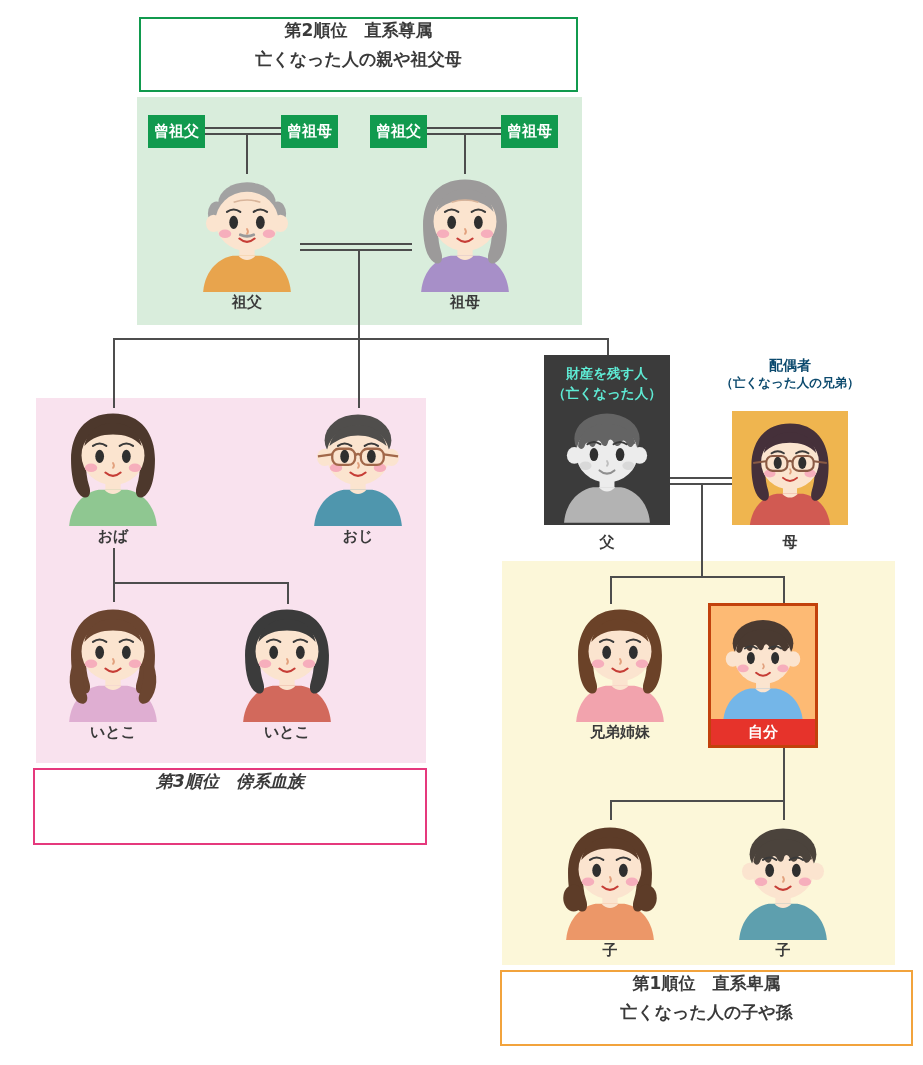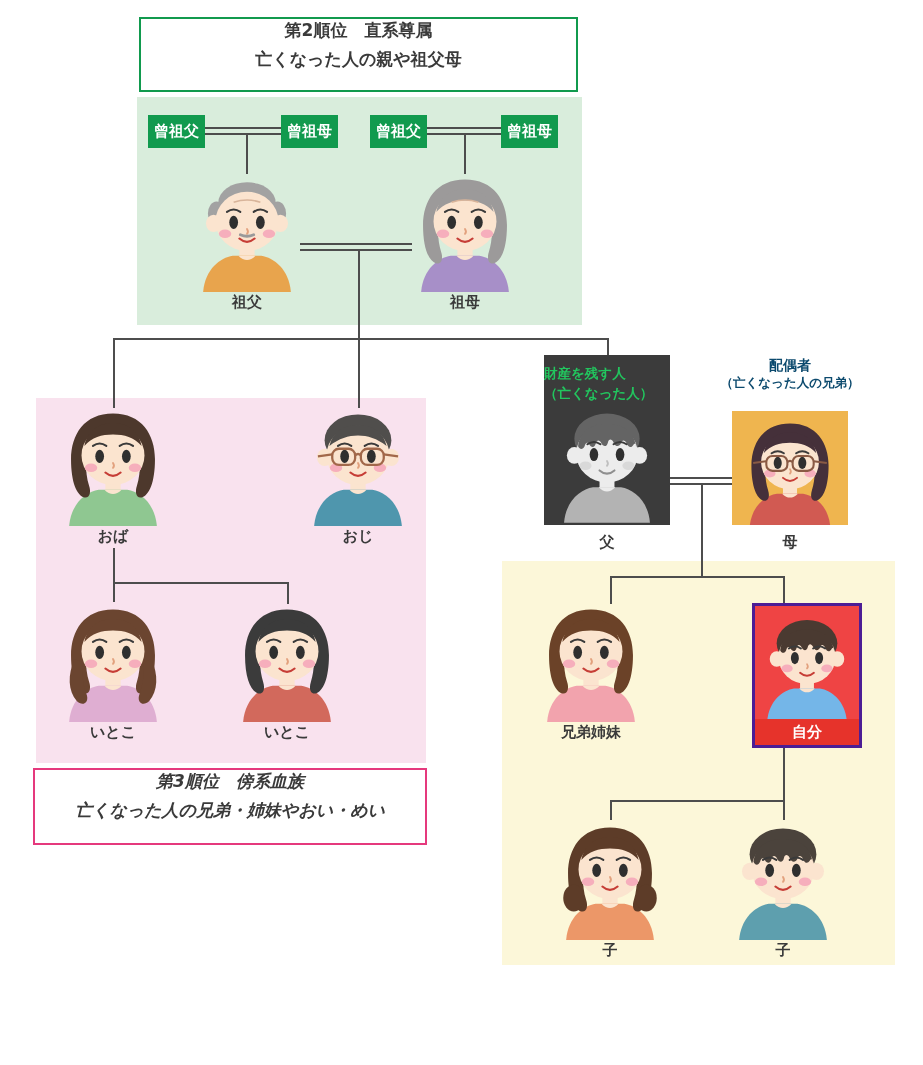--- a/index.html
+++ b/index.html
@@ -17,30 +17,30 @@
   .rank-box.r2{left:139px;top:17px;width:439px;height:75px;border:2.5px solid #119a4e;}
   .rank-box.r3{left:33px;top:768px;width:394px;height:77px;border:2.5px solid #e5397d;font-style:italic;}
   .rank-box.r1{left:500px;top:970px;width:413px;height:76px;border:2.5px solid #f2a33c;}
   .gg-label{position:absolute;width:57px;height:33px;background:#119a4e;color:#fff;font-weight:bold;
             font-size:15px;display:flex;align-items:center;justify-content:center;top:115px;}
   .person{position:absolute;width:118px;text-align:center;}
   .person .av{width:118px;height:124px;margin:0 auto;}
   .plabel{font-size:15px;font-weight:bold;color:#3a3a3a;margin-top:1px;}
   .floating-label{position:absolute;text-align:center;font-size:15px;font-weight:bold;color:#3a3a3a;}
   .deceased-box{position:absolute;left:544px;top:355px;width:126px;height:170px;background:#3b3b3b;overflow:hidden;}
-  .deceased-caption{color:#22c55e;font-size:13.5px;font-weight:bold;line-height:1.5;padding-top:8px;}
+  .deceased-caption{color:#5eead4;font-size:13.5px;font-weight:bold;line-height:1.5;text-align:center;padding-top:8px;}
   .deceased-box .av{position:absolute;left:7px;top:46px;width:112px;height:122px;}
   .mother-box{position:absolute;left:732px;top:411px;width:116px;height:114px;background:#efb54f;overflow:hidden;}
   .mother-box .av{position:absolute;left:4px;top:2px;width:108px;height:114px;}
   .spouse-caption{position:absolute;left:692px;top:356px;width:196px;text-align:center;
                   color:#0c4a6e;font-weight:bold;line-height:1.35;}
   .spouse-caption .l1{font-size:14px;}
   .spouse-caption .l2{font-size:12.5px;}
-  .self-box{position:absolute;left:752px;top:603px;width:110px;height:145px;background:#ef4444;
-            border:3px solid #4c1d95;box-sizing:border-box;overflow:hidden;}
+  .self-box{position:absolute;left:708px;top:603px;width:110px;height:145px;background:#fdba74;
+            border:3px solid #c2410c;box-sizing:border-box;overflow:hidden;}
   .self-box .av{position:absolute;left:0px;top:2px;width:104px;height:114px;margin-left:0px;}
   .self-bar{position:absolute;left:0;bottom:0;width:100%;height:26px;background:#e6332b;color:#fff;
             font-size:15px;font-weight:bold;display:flex;align-items:center;justify-content:center;}
 </style>
 </head>
 <body>
 
 <div class="stage">
 
   <div class="area area-green"></div>
@@ -216,21 +216,20 @@
           <path d="M60,64 q2,3 0,5" stroke="#e2a17e" stroke-width="2" fill="none" stroke-linecap="round"></path>
           <ellipse cx="37" cy="69" rx="6.5" ry="4.5" fill="#f6aebc"></ellipse>
           <ellipse cx="83" cy="69" rx="6.5" ry="4.5" fill="#f6aebc"></ellipse>
           <path d="M52,74 Q60,81 68,74" stroke="#c63d36" stroke-width="2.2" fill="none" stroke-linecap="round"></path>
         </svg></div>
     <div class="plabel">いとこ</div>
   </div>
 
   <div class="rank-box r3">
     <div>第3順位　傍系血族</div>
-    <div>亡くなった人の兄弟・姉妹やおい・めい</div>
   </div>
 
   <div class="deceased-box">
     <div class="deceased-caption">
       <div>財産を残す人</div>
       <div>（亡くなった人）</div>
     </div>
     <div class="av"><svg viewBox="0 0 120 130" width="100%" height="100%" preserveAspectRatio="xMidYMid meet">
           <rect x="52" y="78" width="16" height="17" fill="#ececec"></rect>
           <path d="M14,130 C16,106 32,94 45,92 L75,92 C88,94 104,106 106,130 Z" fill="#b3b3b3"></path>
@@ -274,21 +273,21 @@
           <path d="M52,74 Q60,81 68,74" stroke="#c63d36" stroke-width="2.2" fill="none" stroke-linecap="round"></path>
           <rect x="33" y="49" width="24" height="17" rx="7" fill="none" stroke="#8a5a44" stroke-width="2.4"></rect>
           <rect x="63" y="49" width="24" height="17" rx="7" fill="none" stroke="#8a5a44" stroke-width="2.4"></rect>
           <path d="M57,56 Q60,53 63,56" stroke="#8a5a44" stroke-width="2.4" fill="none"></path>
           <path d="M18,57 L33,55" stroke="#8a5a44" stroke-width="2.4"></path>
           <path d="M87,55 L102,57" stroke="#8a5a44" stroke-width="2.4"></path>
         </svg></div>
   </div>
   <div class="floating-label" style="left:732px;top:533px;width:116px;">母</div>
 
-  <div class="person" style="left:532px;top:598px;">
+  <div class="person" style="left:561px;top:598px;">
     <div class="av"><svg viewBox="0 0 120 130" width="100%" height="100%" preserveAspectRatio="xMidYMid meet">
           <rect x="52" y="78" width="16" height="17" fill="#fbe4cf"></rect>
           <path d="M14,130 C16,106 32,94 45,92 L75,92 C88,94 104,106 106,130 Z" fill="#f2a3ad"></path>
           <path d="M51,92 Q60,101 69,92 Z" fill="#fbe4cf"></path>
           <path d="M60,12 C30,12 16,34 16,60 C16,84 22,98 30,100 C36,101 37,94 35,88 C30,72 31,54 38,44 L82,44 C89,54 90,72 85,88 C83,94 84,101 90,100 C98,98 104,84 104,60 C104,34 90,12 60,12 Z" fill="#6b4228"></path>
           <ellipse cx="60" cy="56" rx="33" ry="31" fill="#fbe4cf"></ellipse>
           <path d="M60,22 C44,22 33,31 30,46 C38,37 48,34 60,34 C72,34 82,37 90,46 C87,31 76,22 60,22 Z" fill="#6b4228"></path>
           <path d="M39,46 Q46,41 53,46" stroke="#3a3a3a" stroke-width="2.2" fill="none" stroke-linecap="round"></path>
           <path d="M67,46 Q74,41 81,46" stroke="#3a3a3a" stroke-width="2.2" fill="none" stroke-linecap="round"></path>
           <ellipse cx="46" cy="57" rx="4.6" ry="7" fill="#2f2f2f"></ellipse>
@@ -359,14 +358,18 @@
           <ellipse cx="46" cy="57" rx="4.6" ry="7" fill="#2f2f2f"></ellipse>
           <ellipse cx="74" cy="57" rx="4.6" ry="7" fill="#2f2f2f"></ellipse>
           <path d="M60,64 q2,3 0,5" stroke="#e2a17e" stroke-width="2" fill="none" stroke-linecap="round"></path>
           <ellipse cx="37" cy="69" rx="6.5" ry="4.5" fill="#f6aebc"></ellipse>
           <ellipse cx="83" cy="69" rx="6.5" ry="4.5" fill="#f6aebc"></ellipse>
           <path d="M52,74 Q60,81 68,74" stroke="#c63d36" stroke-width="2.2" fill="none" stroke-linecap="round"></path>
         </svg></div>
     <div class="plabel">子</div>
   </div>
 
+  <div class="rank-box r1">
+    <div>第1順位　直系卑属</div>
+    <div>亡くなった人の子や孫</div>
+  </div>
 
 </div>
 
 </body></html>

